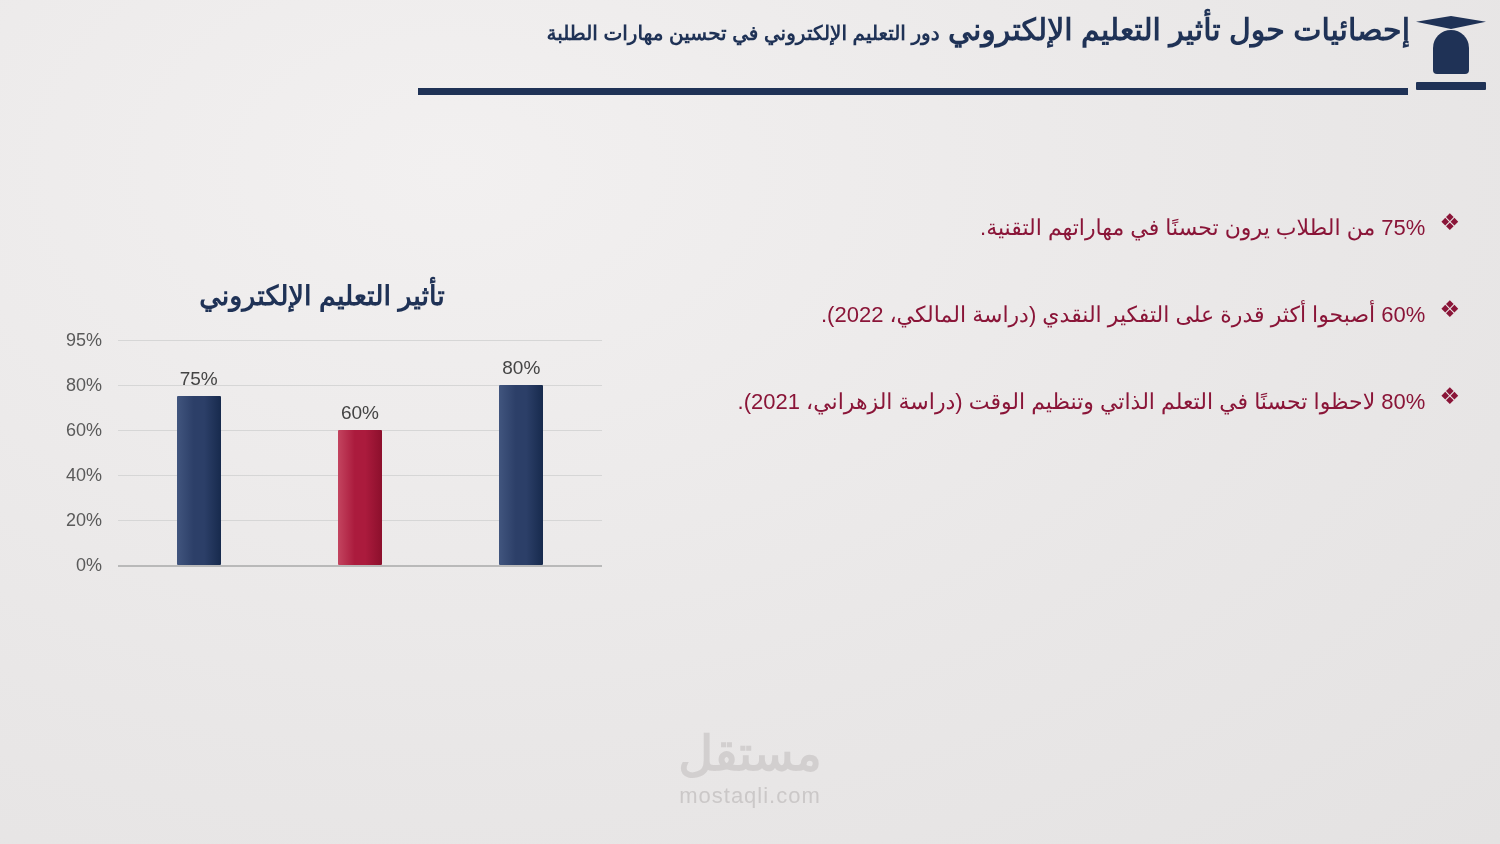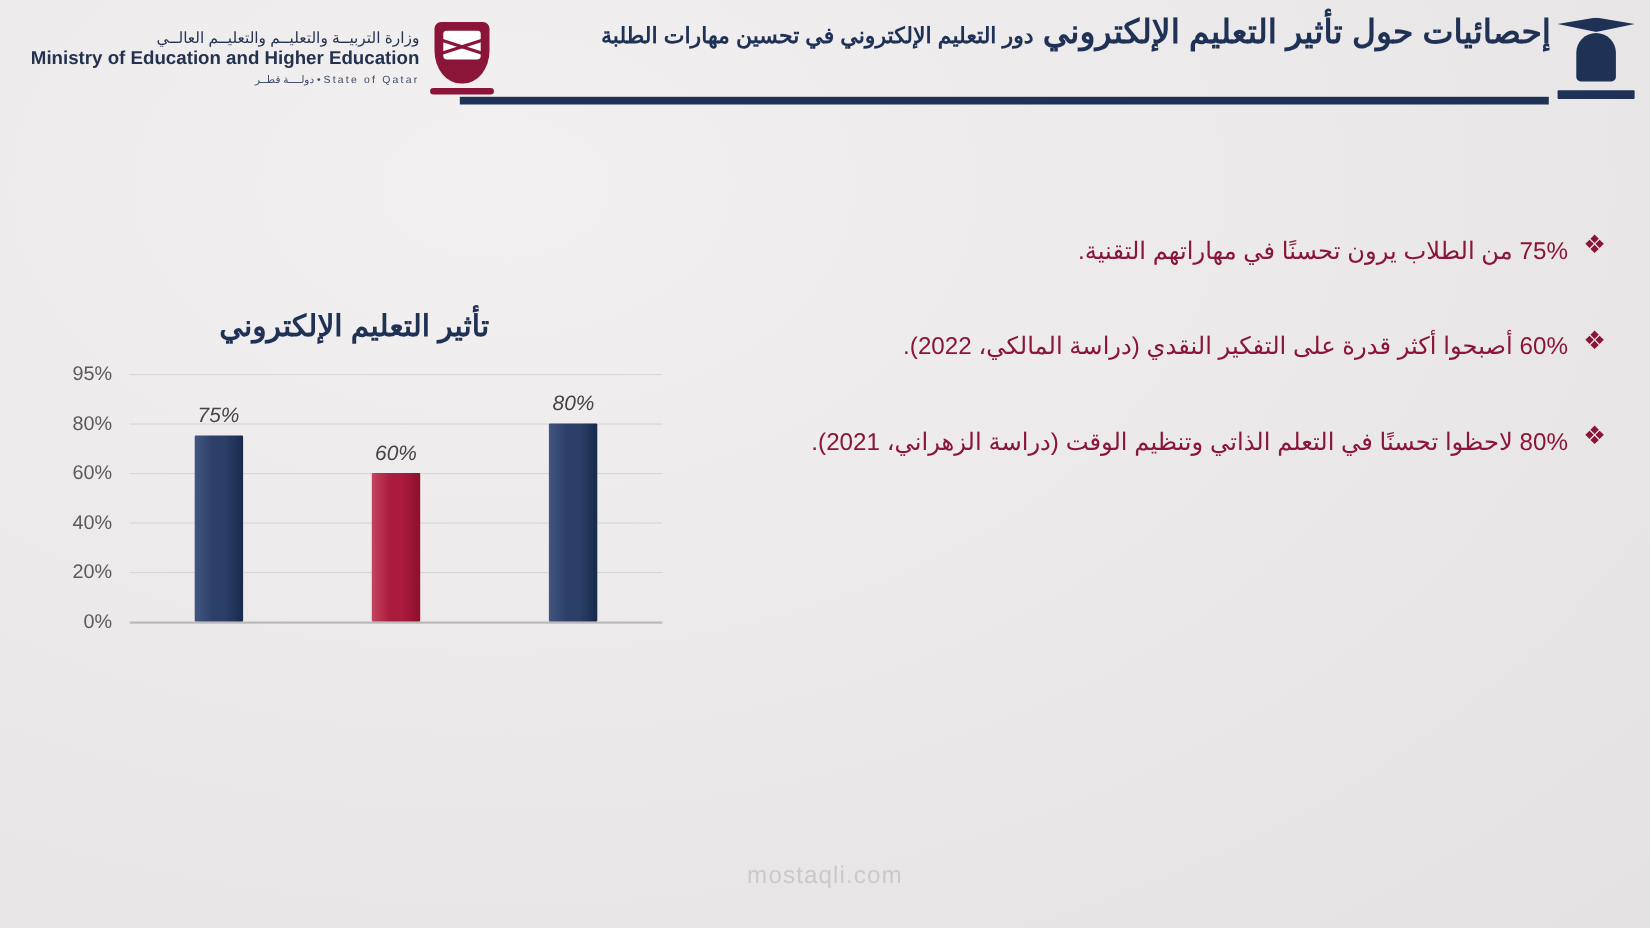--- a/index.html
+++ b/index.html
@@ -205,21 +205,20 @@
     left: 0; right: 0;
     height: 1px;
     background: #d6d6d6;
   }
   .bars {
     position: absolute;
     left: 0; right: 0; bottom: 0;
     height: 200px;
     display: flex;
     align-items: flex-end;
-    font-style: italic;
   }
   .bar-slot {
     flex: 1;
     display: flex;
     justify-content: center;
     align-items: flex-end;
     height: 100%;
     position: relative;
   }
   .bar {
@@ -310,35 +309,20 @@
       <div class="bar"></div>
     </div>
 
     <div class="header-title">
       <span>إحصائيات حول تأثير التعليم الإلكتروني</span>
       <span class="sub">دور التعليم الإلكتروني في تحسين مهارات الطلبة</span>
     </div>
 
     <div class="header-rule"></div>
 
-    <div class="ministry">
-      <div class="ministry-text">
-        <div class="ar">وزارة التربيــة والتعليــم والتعليــم العالــي</div>
-        <div class="en">Ministry of Education and Higher Education</div>
-        <div class="state">دولــــة قطــر • State of Qatar</div>
-      </div>
-      <div class="crest">
-        <div class="shield"></div>
-        <div class="swords">
-            <span class="a"></span>
-            <span class="b"></span>
-          </div>
-        <div class="base"></div>
-      </div>
-    </div>
   </div>
 
   <div class="chart-panel">
     <div class="chart-title">تأثير التعليم الإلكتروني</div>
     <div class="plot">
       <div class="y-axis">
           <div class="y-tick" style="top: 225px;">0%</div>
           <div class="y-tick" style="top: 180px;">20%</div>
           <div class="y-tick" style="top: 135px;">40%</div>
           <div class="y-tick" style="top: 90px;">60%</div>
@@ -381,16 +365,17 @@
         <span class="bullet-marker">❖</span>
         <span class="bullet-text">60% أصبحوا أكثر قدرة على التفكير النقدي (دراسة المالكي، 2022).</span>
       </div>
       <div class="bullet">
         <span class="bullet-marker">❖</span>
         <span class="bullet-text">80% لاحظوا تحسنًا في التعلم الذاتي وتنظيم الوقت (دراسة الزهراني، 2021).</span>
       </div>
     </div>
 
   <div class="watermark">
+    <div class="mark-ar">مستقل</div>
     <div class="mark-en">mostaqli.com</div>
   </div>
 
 </div>
 
 </body></html>

